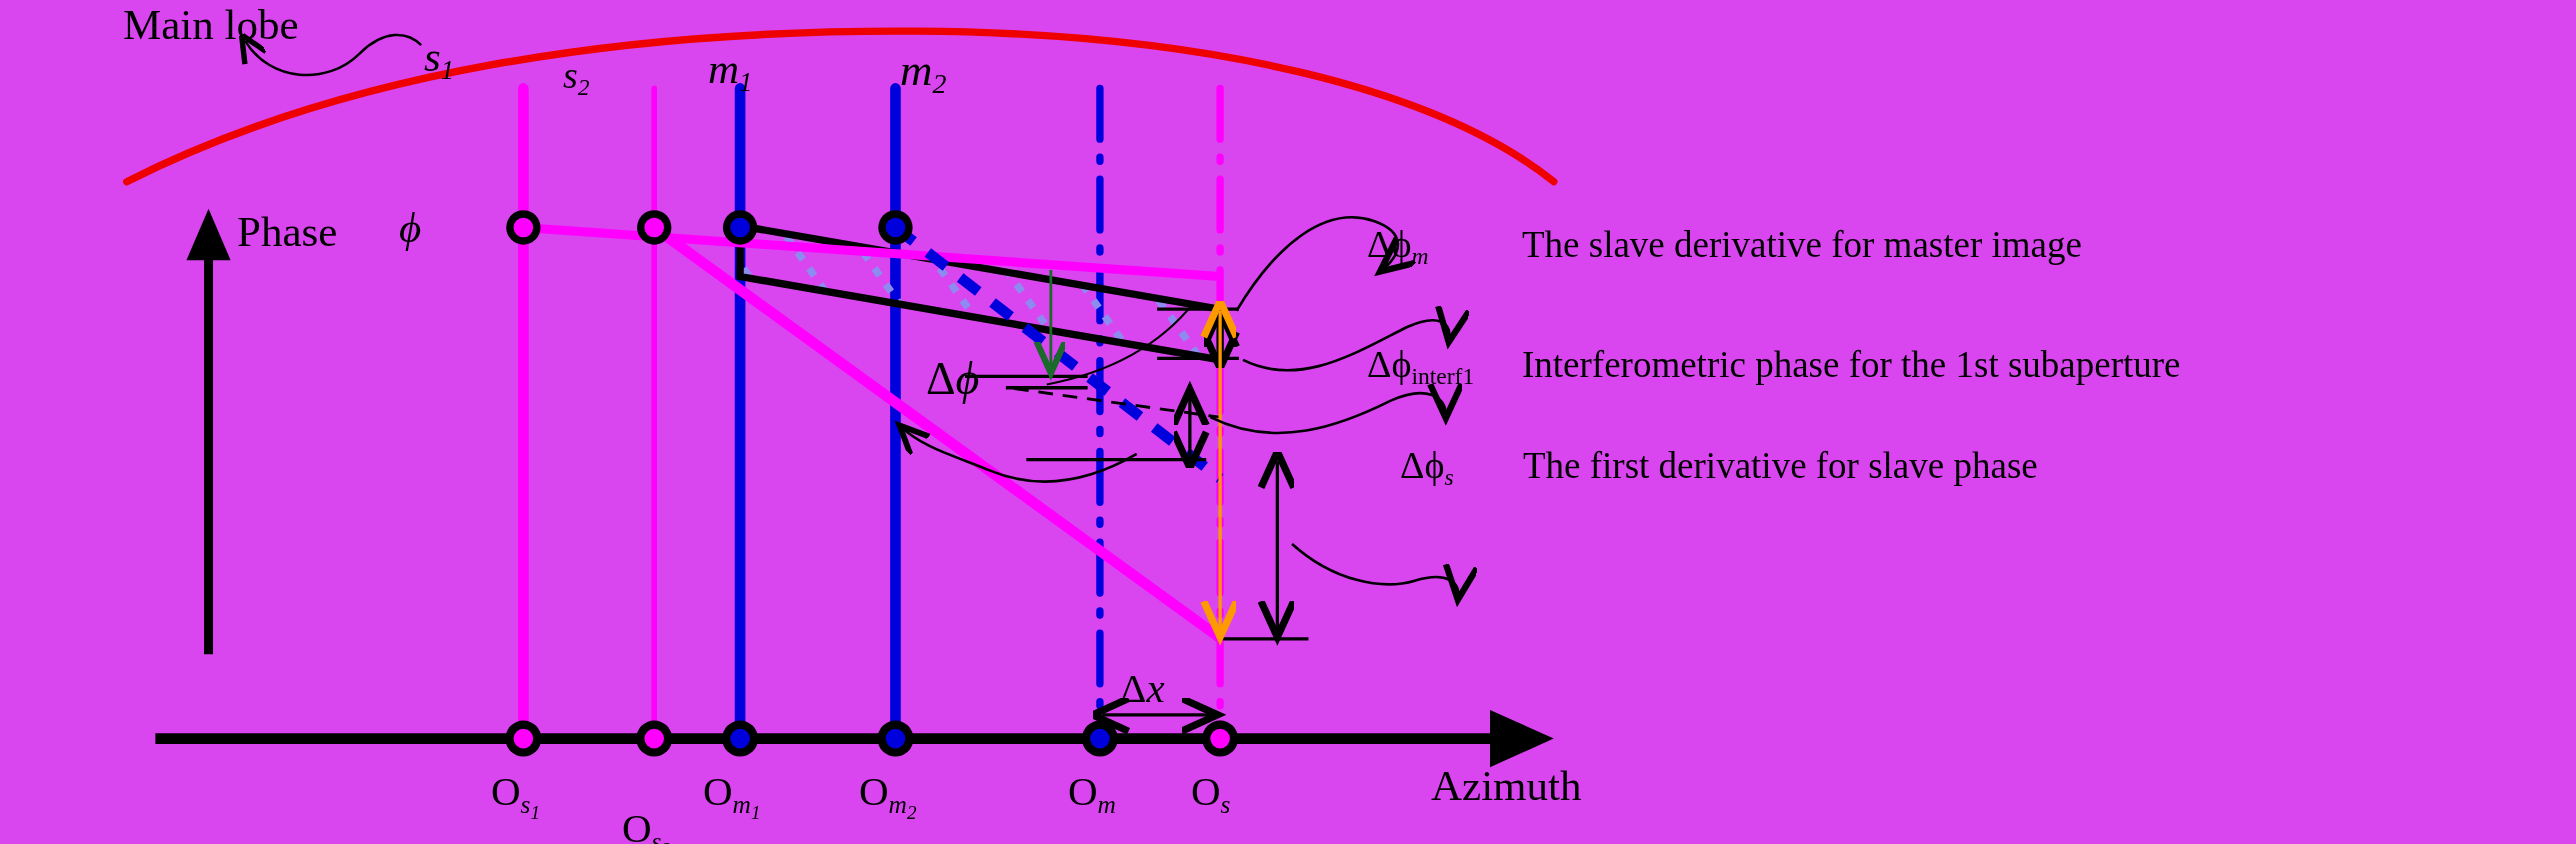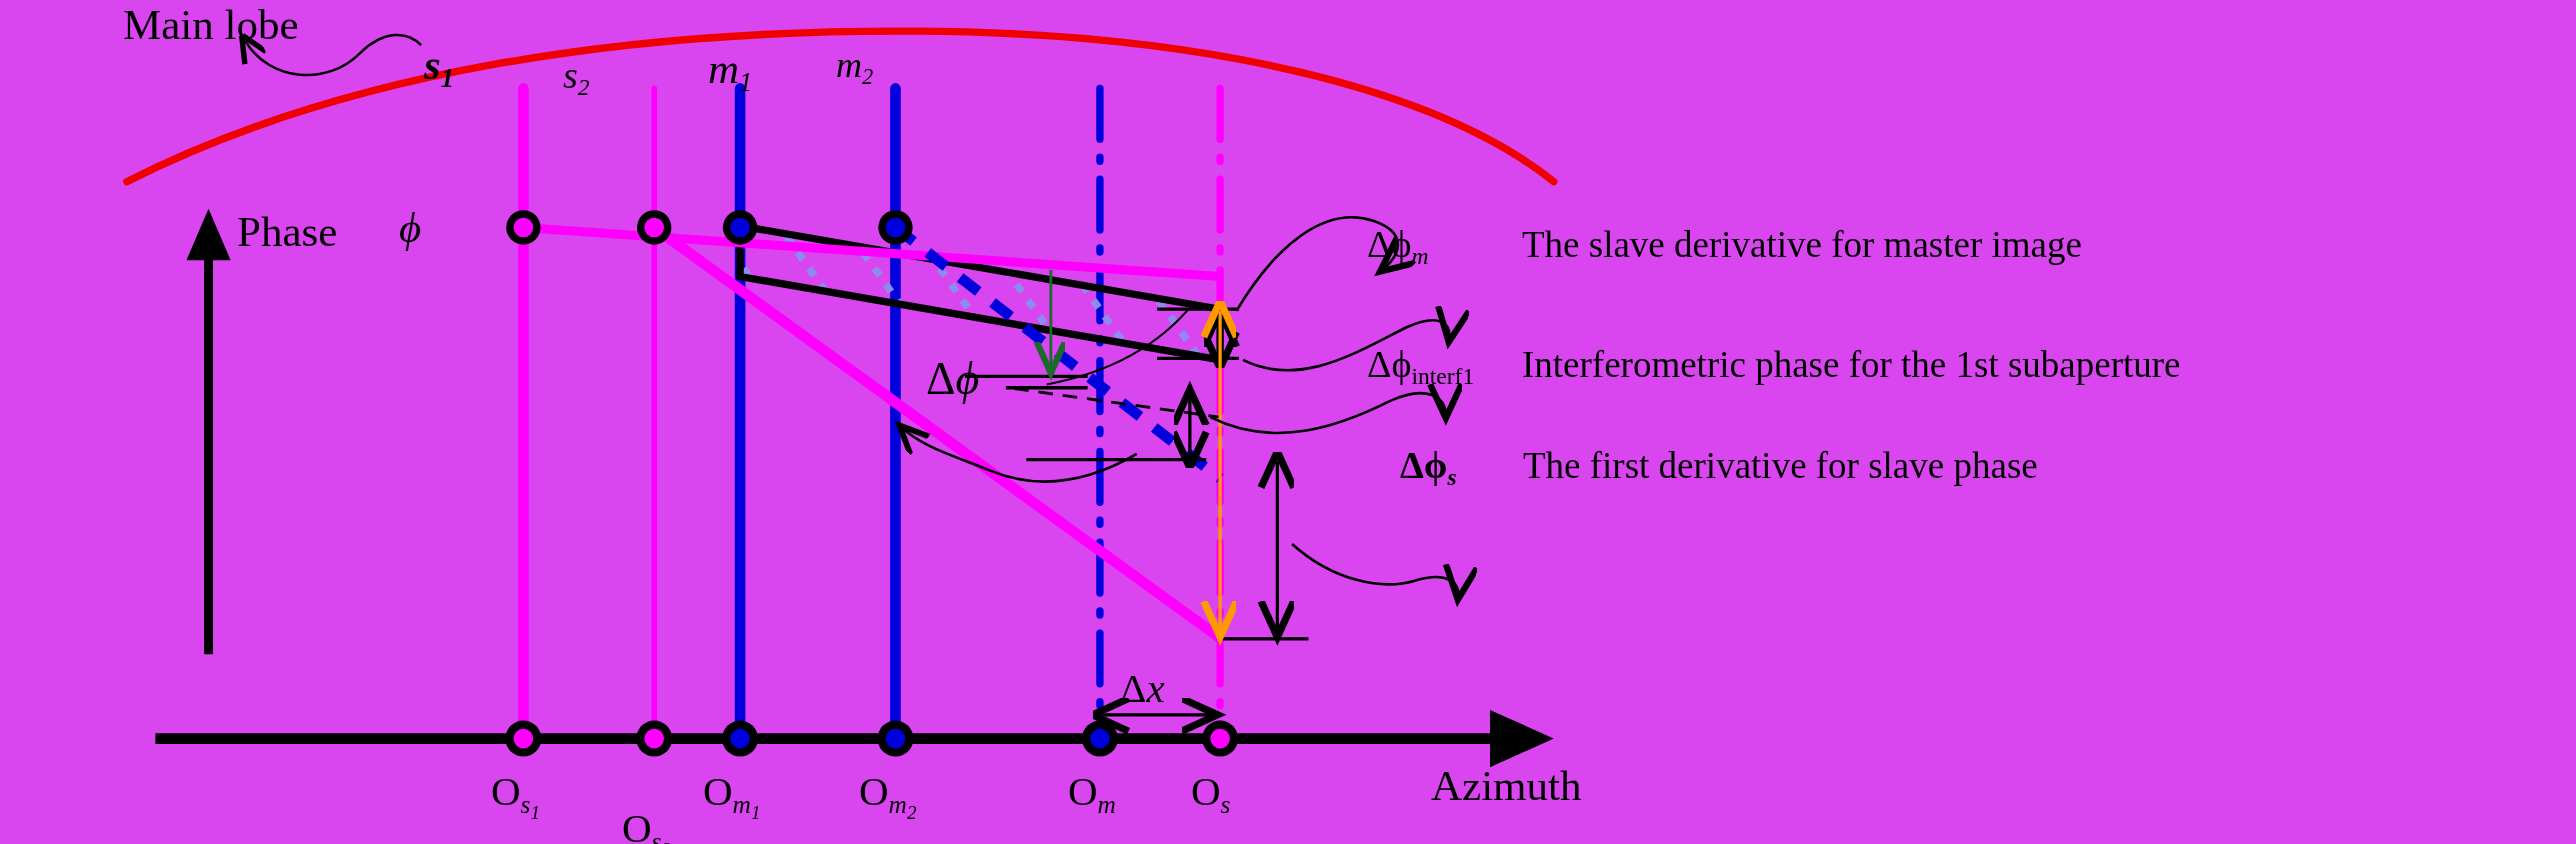--- a/index.html
+++ b/index.html
@@ -198,27 +198,27 @@
   </svg>
 
   <div class="lbl" style="left:123px; top:0px; font-size:43px;">Main lobe</div>
 
   <div class="lbl" style="left:237px; top:207px; font-size:43px;">Phase</div>
 
   <div class="lbl" style="left:1431px; top:761px; font-size:43px;">Azimuth</div>
 
   <div class="lbl math" style="left:399px; top:203px; font-size:43px;">ϕ</div>
 
-  <div class="lbl math" style="left:424px; top:40px; font-size:43px;font-weight:bold;"><span>s</span><sub>1</sub></div>
+  <div class="lbl math" style="left:424px; top:32px; font-size:43px;"><span>s</span><sub>1</sub></div>
 
   <div class="lbl math" style="left:563px; top:53px; font-size:38px;"><span>s</span><sub>2</sub></div>
 
   <div class="lbl math" style="left:708px; top:44px; font-size:43px;"><span>m</span><sub>1</sub></div>
 
-  <div class="lbl math" style="left:836px; top:44px; font-size:36px;"><span>m</span><sub>2</sub></div>
+  <div class="lbl math" style="left:900px; top:44px; font-size:45px;"><span>m</span><sub>2</sub></div>
 
   <div class="lbl math" style="left:491px; top:767px; font-size:41px;"><span class="upr">O</span><sub><span>s</span><sub>1</sub></sub></div>
 
   <div class="lbl math" style="left:622px; top:804px; font-size:41px;text-align:center;"><span class="upr">O</span><sub><span>s</span><sub>2</sub></sub></div>
 
   <div class="lbl math" style="left:703px; top:767px; font-size:41px;"><span class="upr">O</span><sub><span>m</span><sub>1</sub></sub></div>
 
   <div class="lbl math" style="left:859px; top:767px; font-size:41px;"><span class="upr">O</span><sub><span>m</span><sub>2</sub></sub></div>
 
   <div class="lbl math" style="left:1068px; top:767px; font-size:41px;"><span class="upr">O</span><sub>m</sub></div>
@@ -233,19 +233,19 @@
     <span class="legend-sym" style="width:155px;"><span class="upr">Δϕ</span><sub>m</sub></span>
     <span class="legend-txt">The slave derivative for master image</span>
   </div>
 
   <div class="legend-row" style="left:1367px; top:342px;">
     <span class="legend-sym" style="width:155px;"><span class="upr">Δϕ</span><sub class="roman" style="font-style:normal;">interf1</sub></span>
     <span class="legend-txt">Interferometric phase for the 1st subaperture</span>
   </div>
 
   <div class="legend-row" style="left:1400px; top:443px;">
-    <span class="legend-sym" style="width:123px;font-weight:bold;"><span class="upr">Δϕ</span><sub>s</sub></span>
+    <span class="legend-sym" style="width:123px;"><span class="upr">Δϕ</span><sub>s</sub></span>
     <span class="legend-txt">The first derivative for slave phase</span>
   </div>
 
 
 </div>
 
 
 </body></html>

